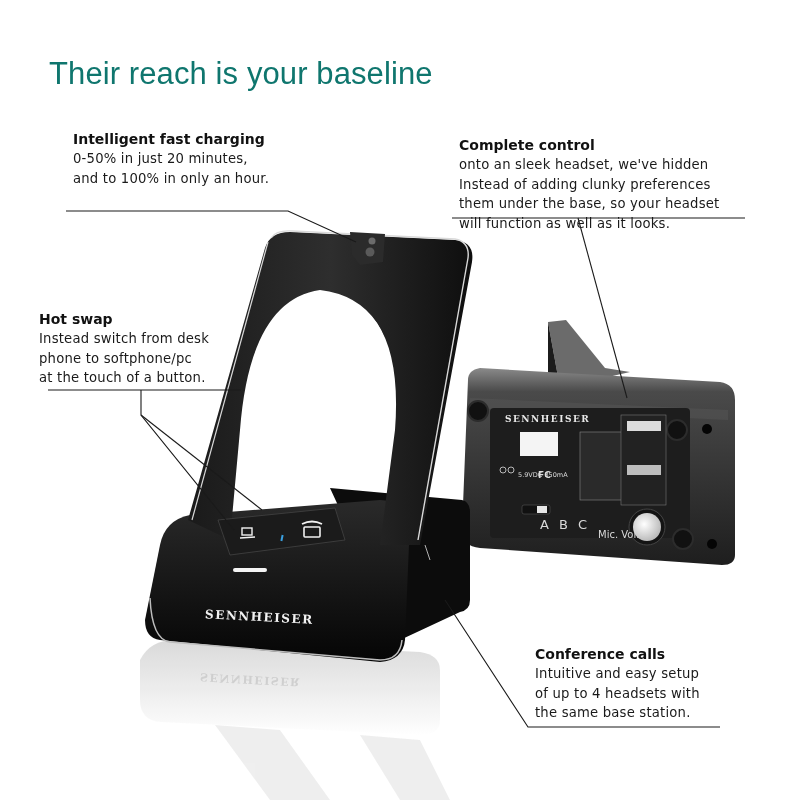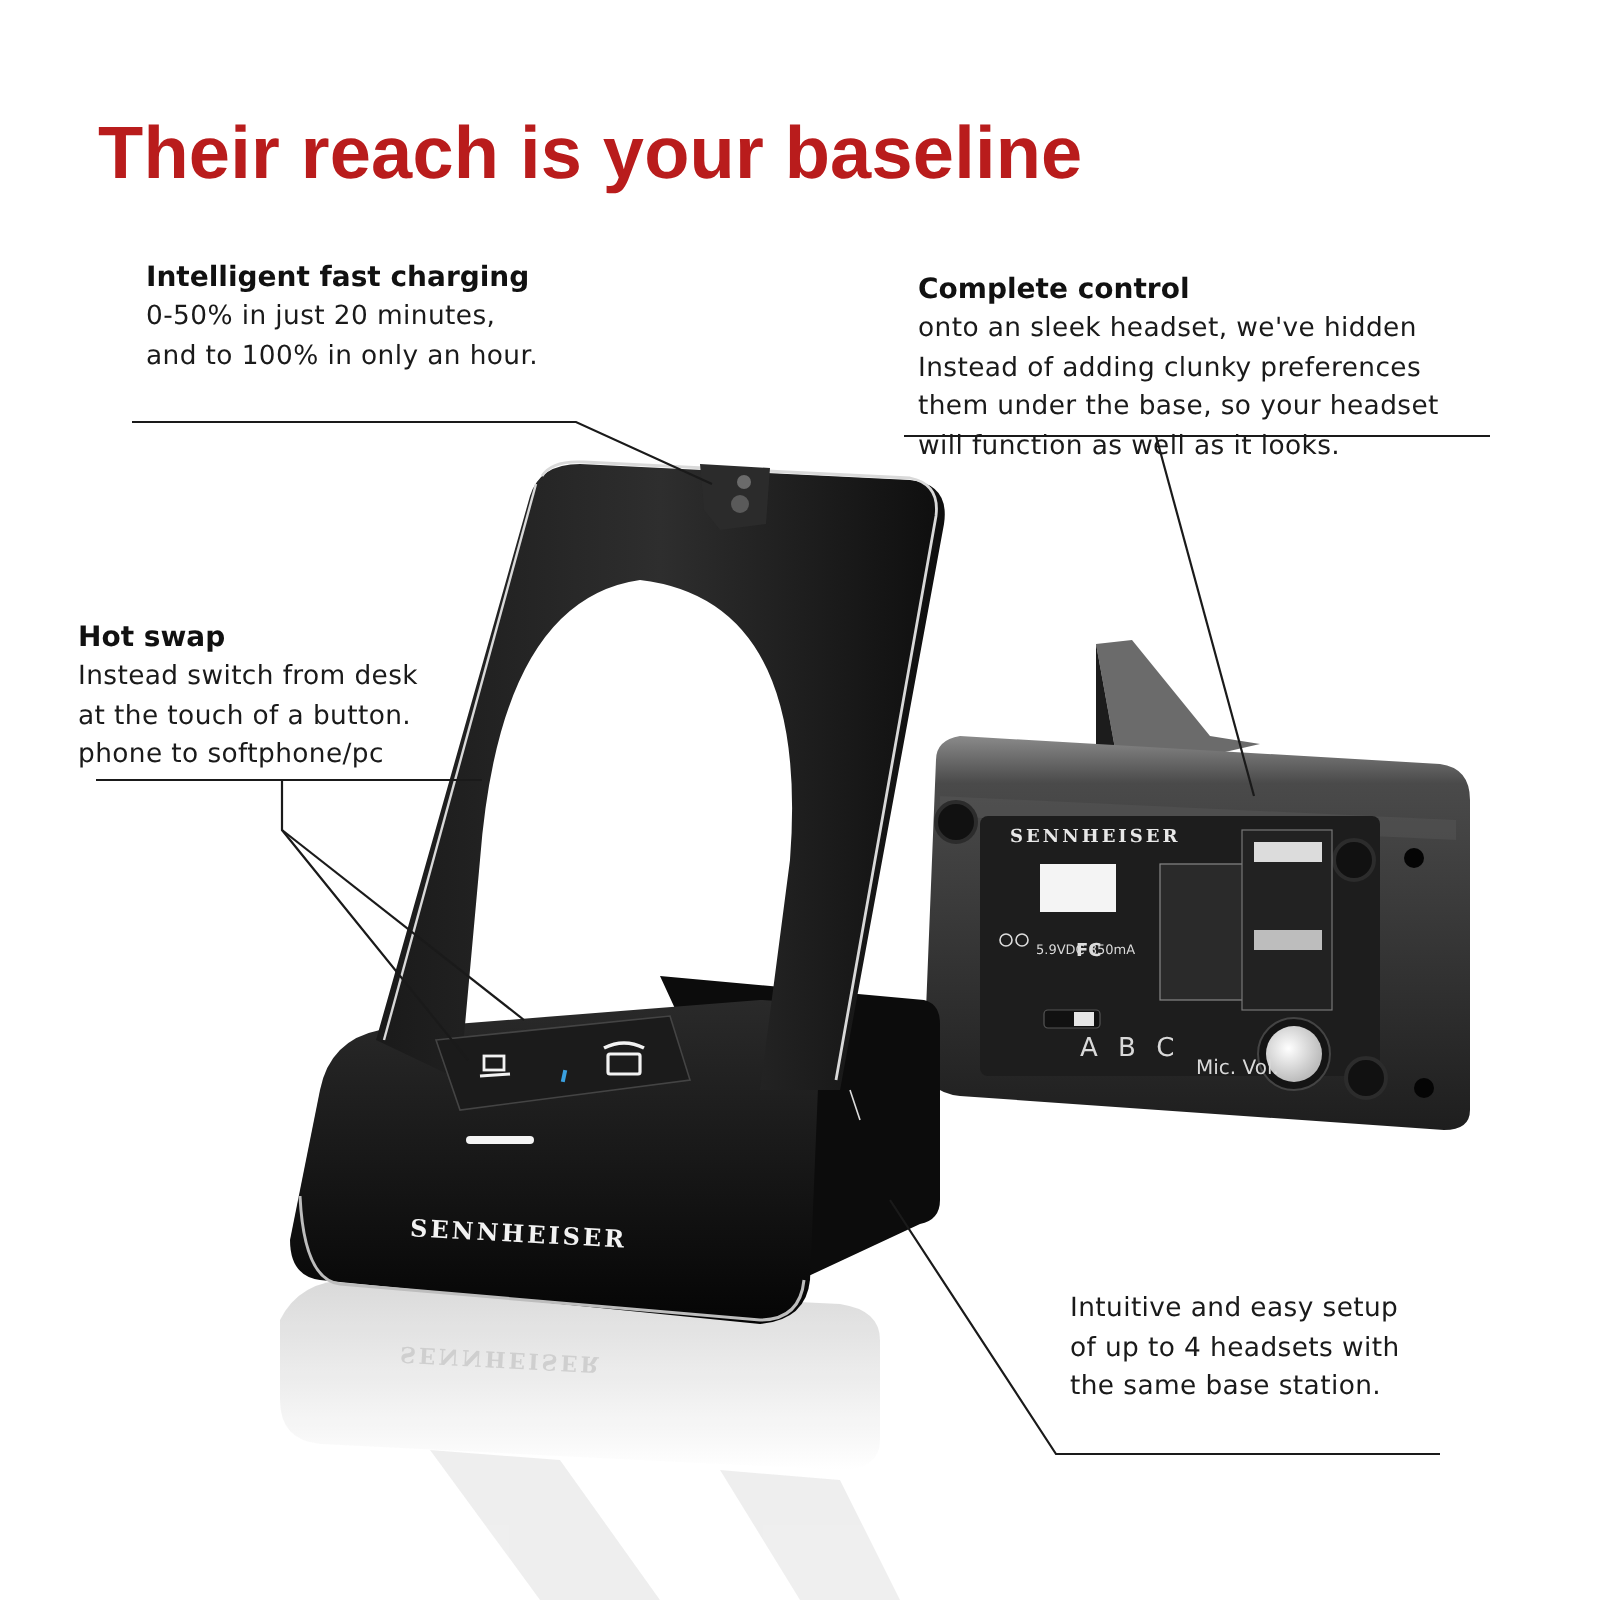--- a/index.html
+++ b/index.html
@@ -5,22 +5,22 @@
     html, body { margin: 0; padding: 0; }
     body {
       width: 800px; height: 800px; position: relative; overflow: hidden;
       background: #ffffff;
       font-family: "DejaVu Sans", "Liberation Sans", sans-serif;
       color: #111;
     }
     .headline {
       position: absolute; left: 49px; top: 56px;
       font-family: "Liberation Sans", "DejaVu Sans", sans-serif;
-      font-weight: 700; font-size: 37px; letter-spacing: 0.1px;
-      color: #b91c1c; white-space: nowrap;
+      font-weight: 400; font-size: 31px; letter-spacing: 0.1px;
+      color: #0f766e; white-space: nowrap;
     }
     .callout { position: absolute; white-space: nowrap; }
     .callout .title {
       font-family: "DejaVu Sans", sans-serif; font-weight: 700;
       font-size: 14px; line-height: 19px; color: #111;
     }
     .callout .body {
       font-family: "DejaVu Sans", sans-serif; font-weight: 400;
       font-size: 13.2px; line-height: 19.5px; color: #1a1a1a; letter-spacing: 0.2px;
     }
@@ -193,21 +193,22 @@
   <div class="title">Complete control</div>
   <div class="body">onto an sleek headset, we've hidden</div>
   <div class="body">Instead of adding clunky preferences</div>
   <div class="body">them under the base, so your headset</div>
   <div class="body">will function as well as it looks.</div>
 </div>
 
 <div id="callout-hotswap" class="callout">
   <div class="title">Hot swap</div>
   <div class="body">Instead switch from desk</div>
+  <div class="body">phone to softphone/pc</div>
   <div class="body">at the touch of a button.</div>
-  <div class="body">phone to softphone/pc</div>
 </div>
 
 <div id="callout-conference" class="callout">
+  <div class="title">Conference calls</div>
   <div class="body">Intuitive and easy setup</div>
   <div class="body">of up to 4 headsets with</div>
   <div class="body">the same base station.</div>
 </div>
 
 </body></html>

